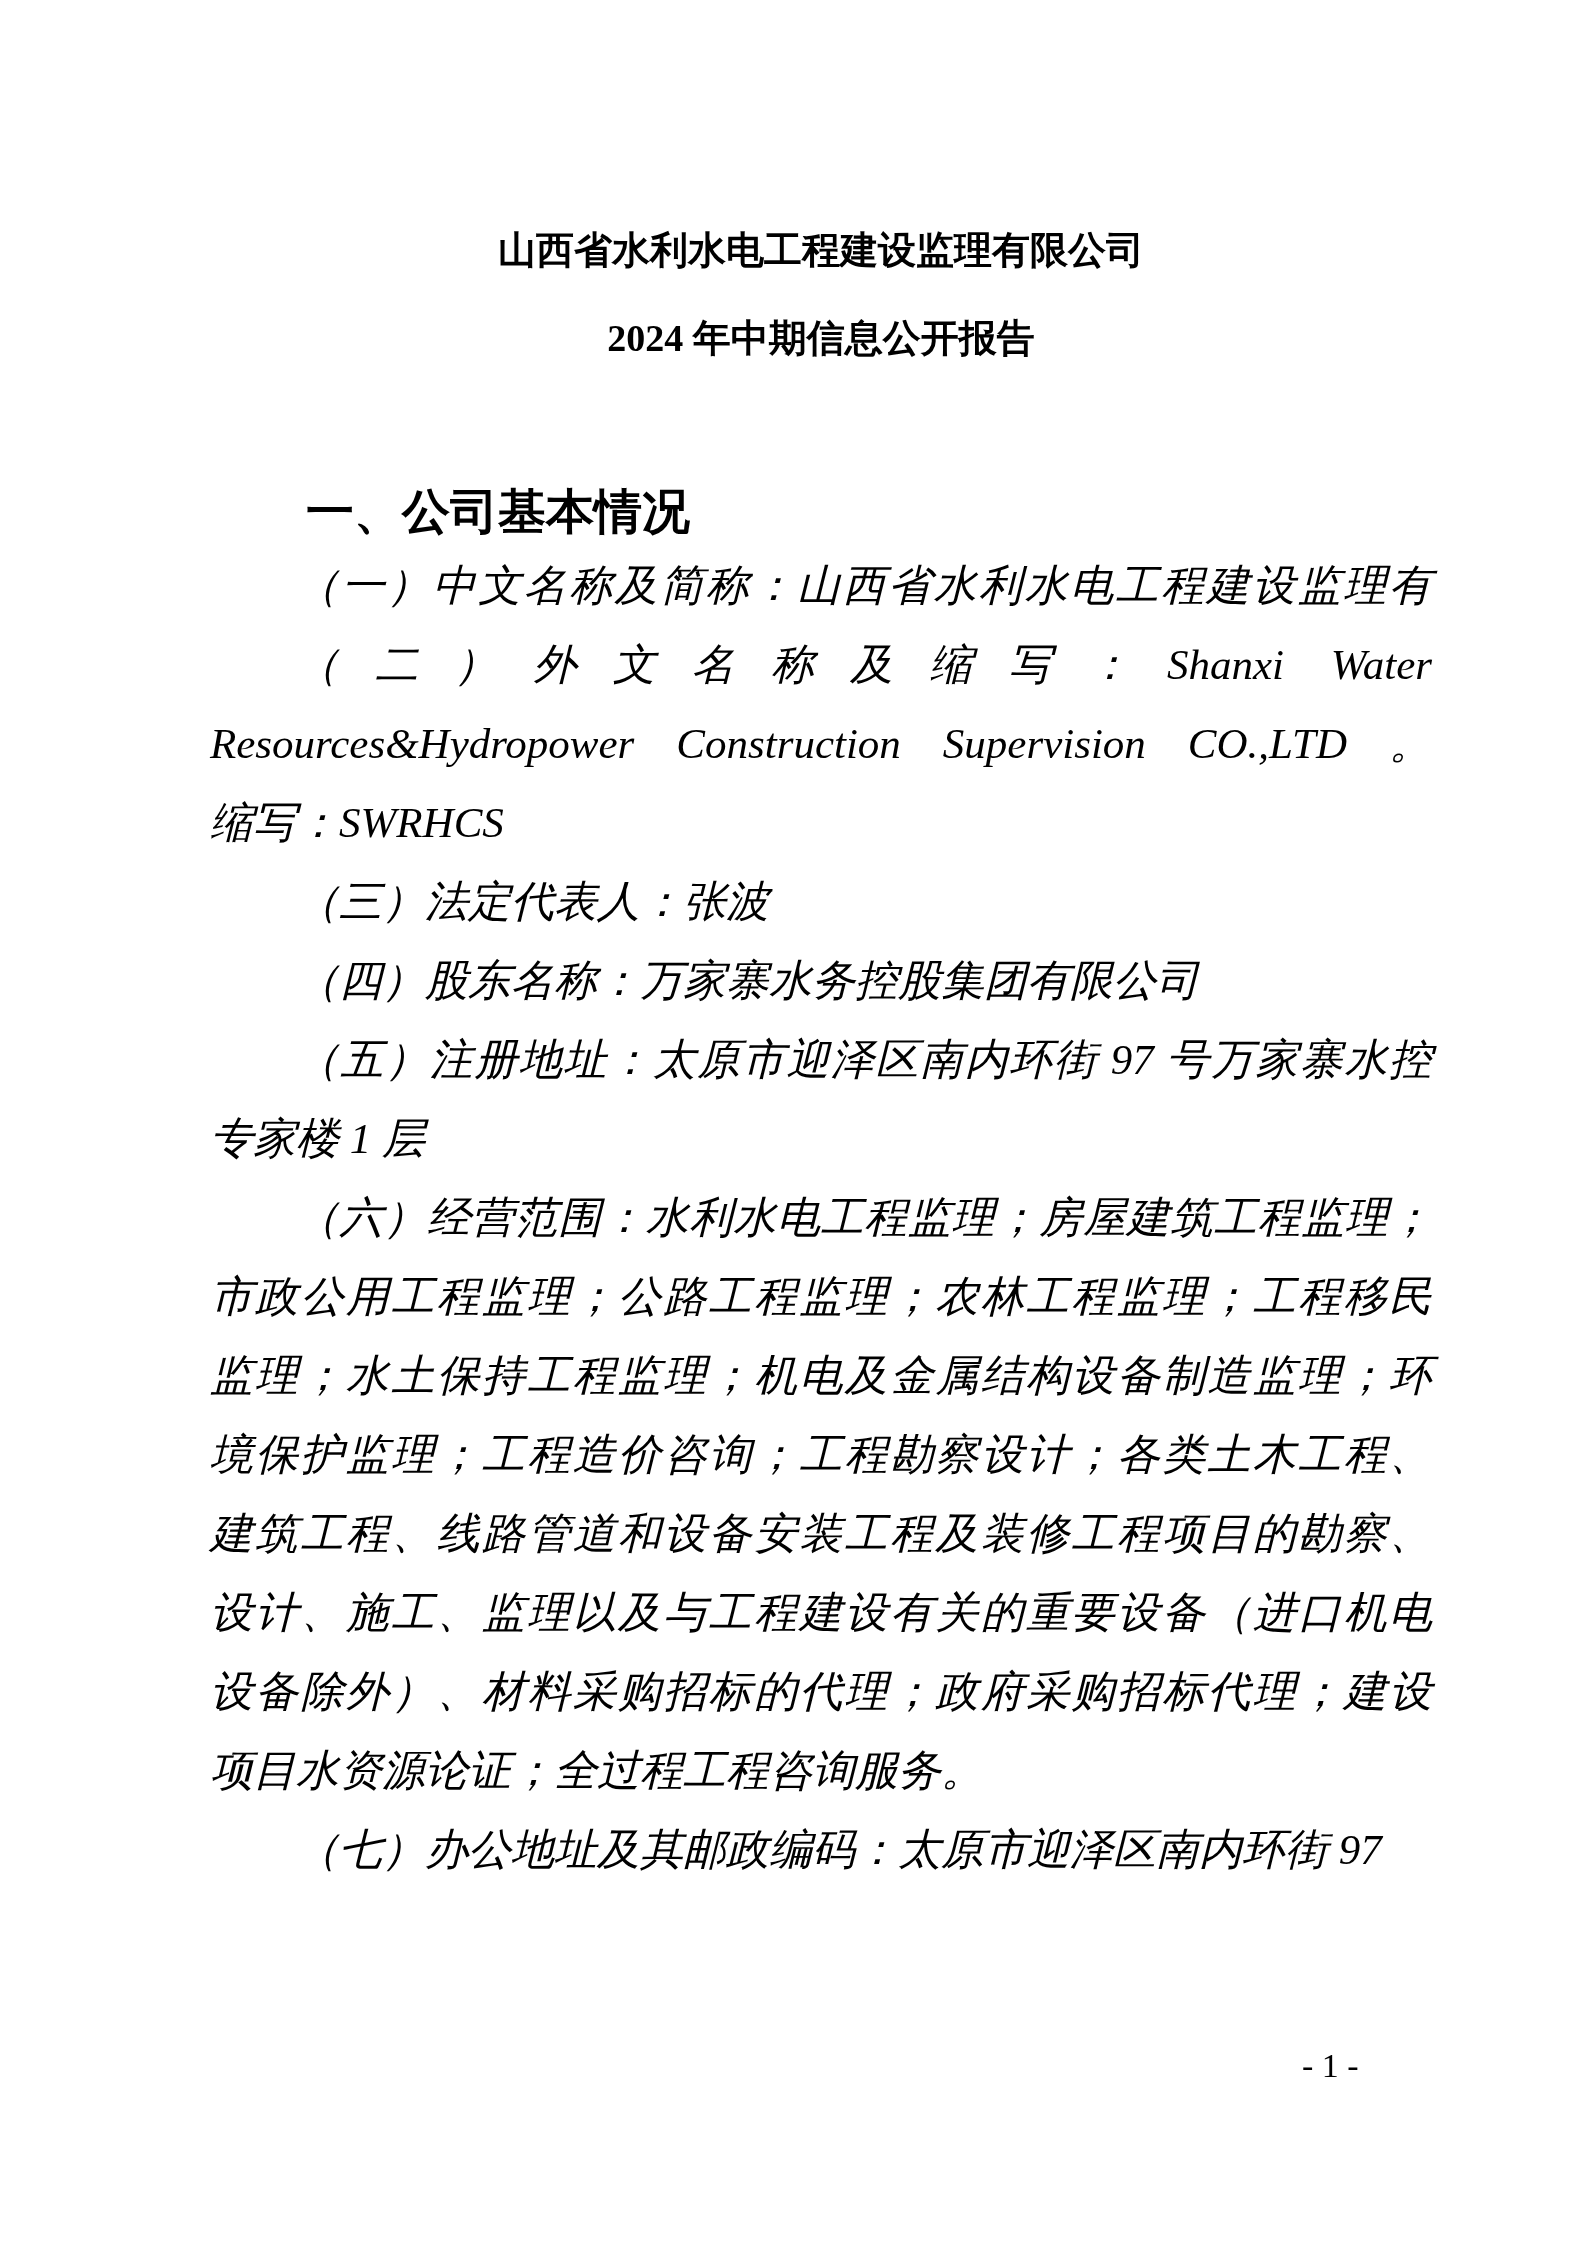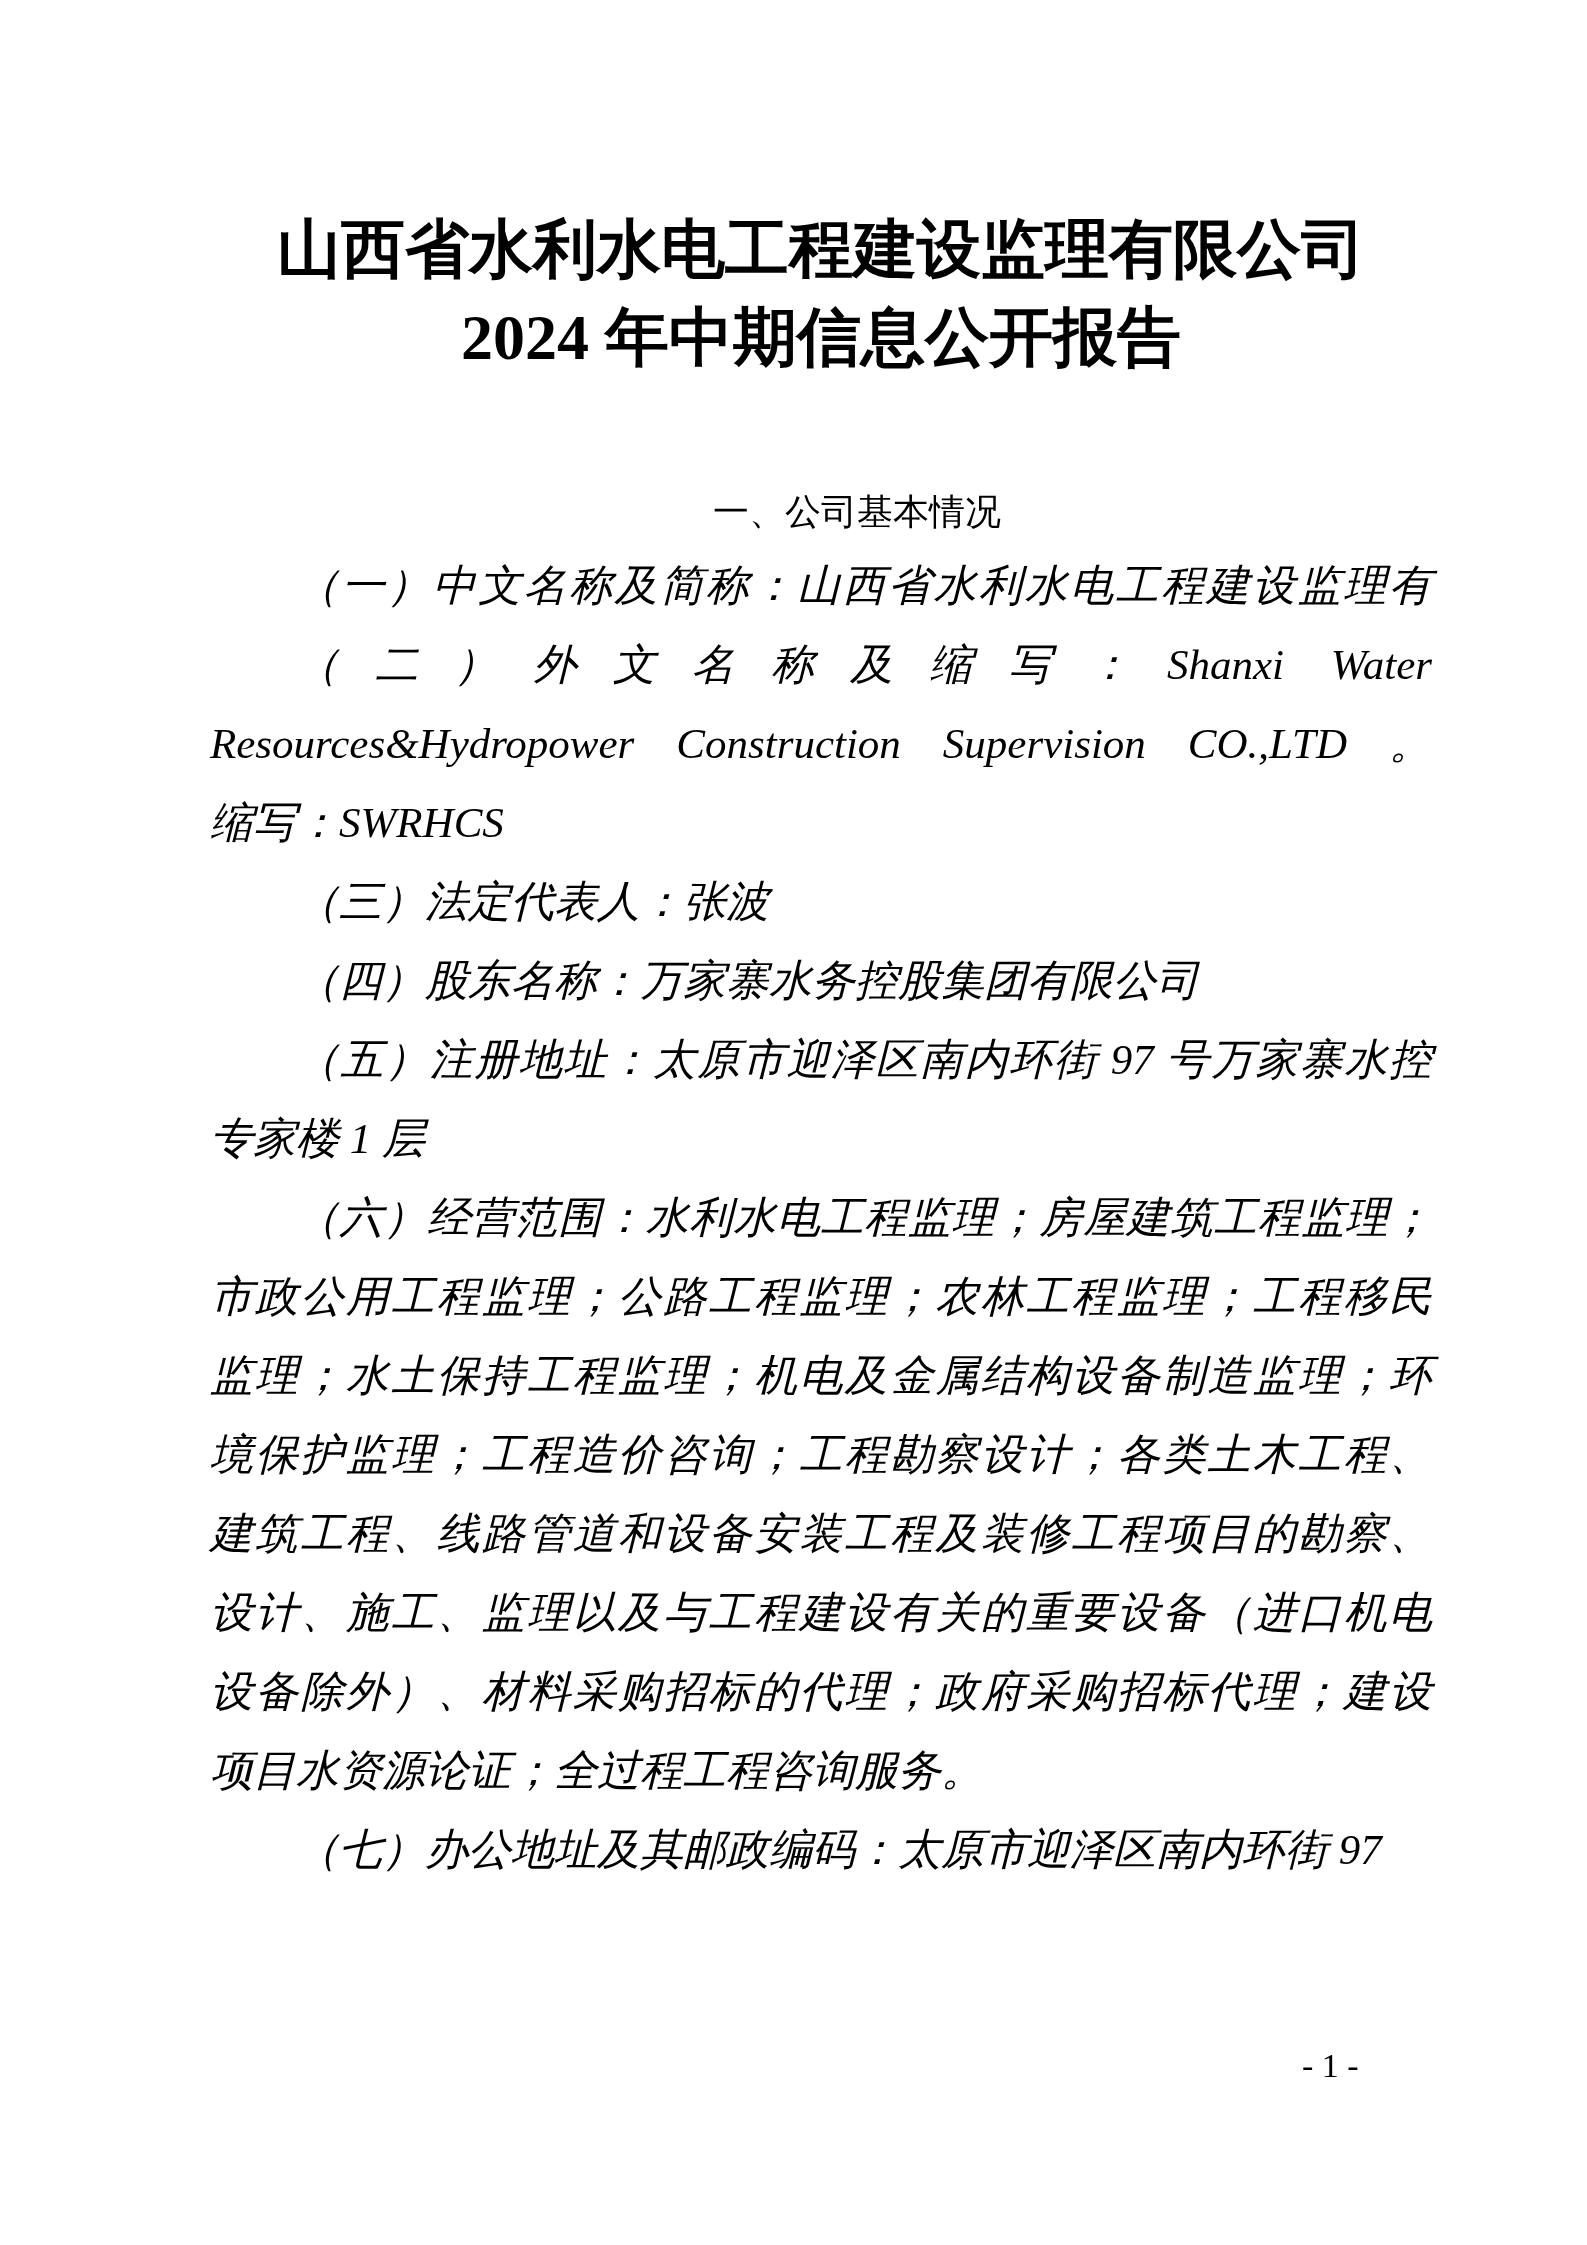--- a/index.html
+++ b/index.html
@@ -15,36 +15,35 @@
     color: #000000;
     overflow: hidden;
     font-family: "Liberation Serif", serif;
   }
   .doc-title {
     margin: 0 155px 0 210px;
     padding-top: 206px;
     text-align: center;
     font-family: "Liberation Serif", serif;
     font-weight: 700;
-    font-size: 64px;
+    font-size: 38px;
     letter-spacing: 0px;
   }
   .title-line {
     height: 88px;
     line-height: 88px;
     white-space: nowrap;
   }
   .section-heading {
     margin: 100px 155px 0 210px;
     font-family: "Liberation Sans", sans-serif;
-    font-weight: 400;
-    font-size: 36px;
+    font-weight: 700;
+    font-size: 48px;
     line-height: 60px;
     text-indent: 2em;
-    text-align: center;
   }
   .doc-body {
     margin: 4px 155px 0 210px;
     font-family: "Liberation Serif", serif;
     font-size: 43px;
     font-style: italic;
   }
   .body-line {
     height: 79px;
     line-height: 79px;

